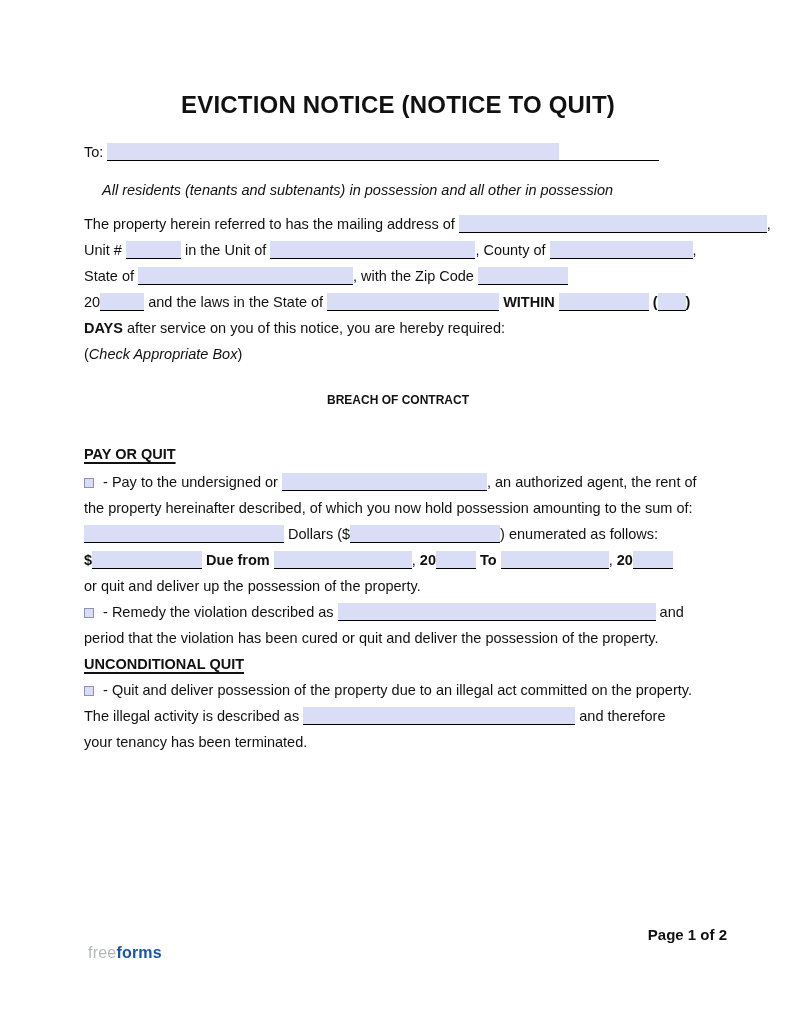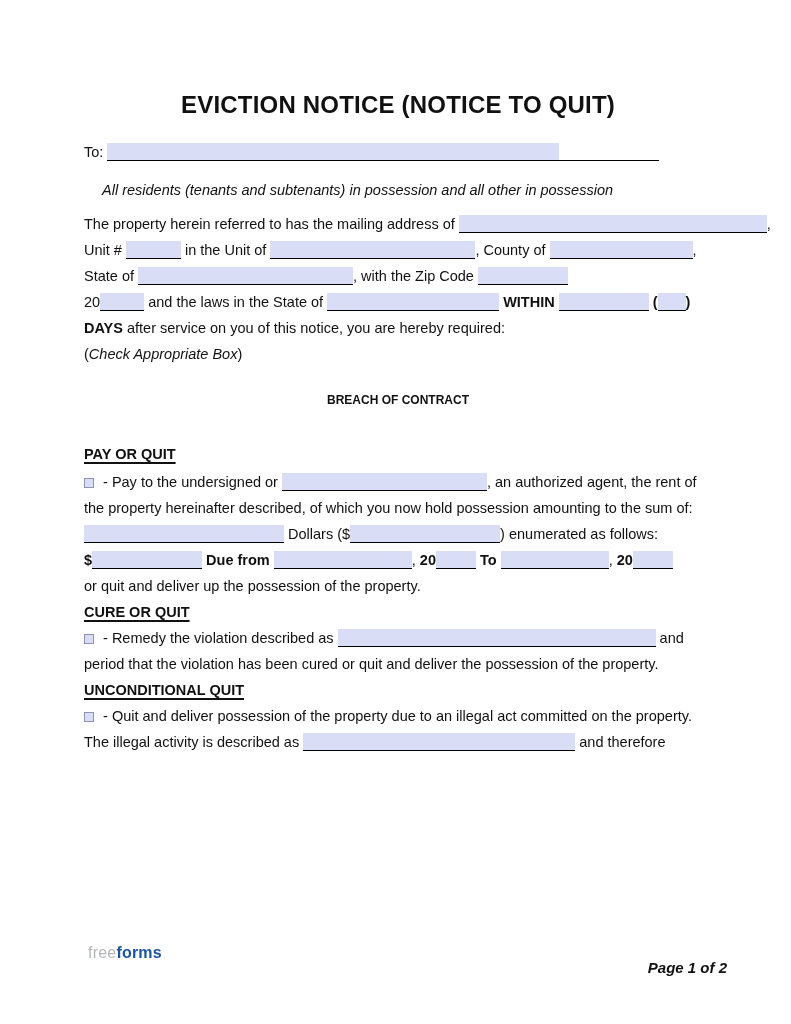--- a/index.html
+++ b/index.html
@@ -54,22 +54,22 @@
     margin-right:5px;
     vertical-align:-1px;
   }
   .footer-logo {
     position:absolute; left:88px; top:944px;
     font-size:16px; letter-spacing:0.2px;
   }
   .logo-free  { color:var(--logo-gray); font-weight:400; }
   .logo-forms { color:var(--logo-blue); font-weight:700; }
   .page-label {
-    position:absolute; right:64px; top:959px;
-    font-size:15px; font-weight:600;font-style:italic;
+    position:absolute; right:64px; top:926px;
+    font-size:15px; font-weight:600;
   }
 </style>
 </head>
 <body>
 
 <div class="page">
   <div class="content">
     <div class="title">EVICTION NOTICE (NOTICE TO QUIT)</div>
     <div>
         <div class="l"><span class="">To: </span><span class="blank" style="width: 552px; background-size: 452px 100%;"></span></div>
@@ -80,24 +80,24 @@
         <div class="l"><span class="">20</span><span class="blank" style="width: 44px;"></span><span class=""> and the laws in the State of </span><span class="blank" style="width: 172px;"></span><span class=""> </span><span class="b ">WITHIN</span><span class=""> </span><span class="blank" style="width: 90px;"></span><span class=""> </span><span class="b ">(</span><span class="blank" style="width: 28px;"></span><span class="b ">)</span></div>
         <div class="l"><span class="b ">DAYS</span><span class=""> after service on you of this notice, you are hereby required:</span></div>
         <div class="l"><span class="">(</span><span class="i ">Check Appropriate Box</span><span class="">)</span></div>
         <div class="l hc"><span class="b ">BREACH OF CONTRACT</span></div>
         <div class="l hs"><span class="b u">PAY OR QUIT</span></div>
         <div class="l mt3"><span class="cb"></span><span class=""> - Pay to the undersigned or </span><span class="blank" style="width: 205px;"></span><span class="">, an authorized agent, the rent of</span></div>
         <div class="l"><span class="">the property hereinafter described, of which you now hold possession amounting to the sum of:</span></div>
         <div class="l"><span class="blank" style="width: 200px;"></span><span class=""> Dollars ($</span><span class="blank" style="width: 150px;"></span><span class="">) enumerated as follows:</span></div>
         <div class="l"><span class="b ">$</span><span class="blank" style="width: 110px;"></span><span class=""> </span><span class="b ">Due from</span><span class=""> </span><span class="blank" style="width: 138px;"></span><span class="">, </span><span class="b ">20</span><span class="blank" style="width: 40px;"></span><span class=""> </span><span class="b ">To</span><span class=""> </span><span class="blank" style="width: 108px;"></span><span class="">, </span><span class="b ">20</span><span class="blank" style="width: 40px;"></span></div>
         <div class="l"><span class="">or quit and deliver up the possession of the property.</span></div>
-        <div class="l"><span class="b u">CURE OR QUIT</span></div>
         <div class="l"><span class="cb"></span><span class=""> - Remedy the violation described as </span><span class="blank" style="width: 318px;"></span><span class=""> and</span></div>
         <div class="l"><span class="">period that the violation has been cured or quit and deliver the possession of the property.</span></div>
         <div class="l"><span class="b u">UNCONDITIONAL QUIT</span></div>
         <div class="l"><span class="cb"></span><span class=""> - Quit and deliver possession of the property due to an illegal act committed on the property.</span></div>
         <div class="l"><span class="">The illegal activity is described as </span><span class="blank" style="width: 272px;"></span><span class=""> and therefore</span></div>
+        <div class="l"><span class="">your tenancy has been terminated.</span></div>
       </div>
   </div>
 
   <div class="footer-logo"><span class="logo-free">free</span><span class="logo-forms">forms</span></div>
   <div class="page-label">Page 1 of 2</div>
 </div>
 
 </body></html>

